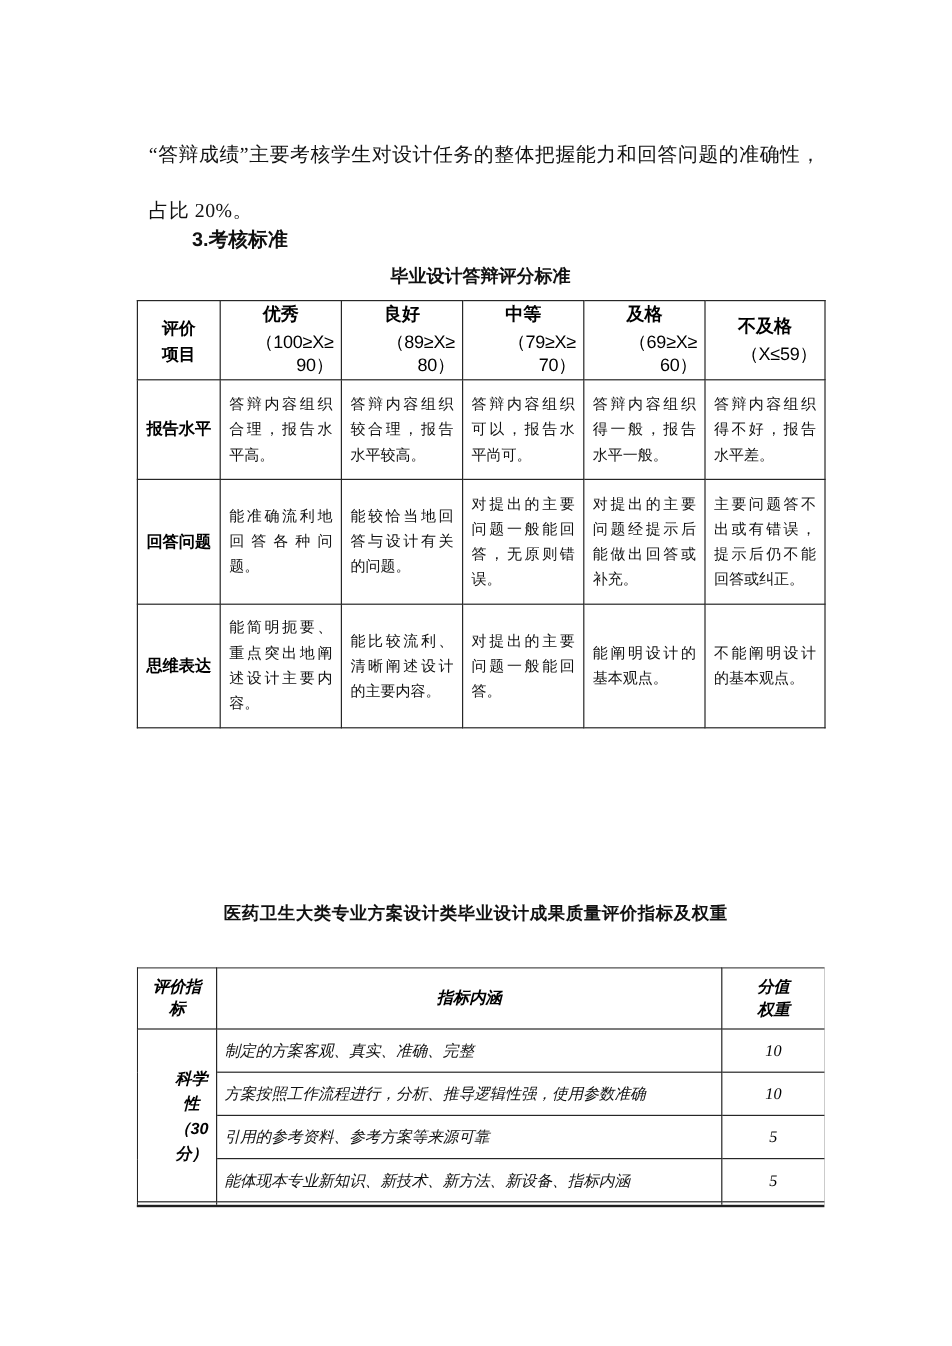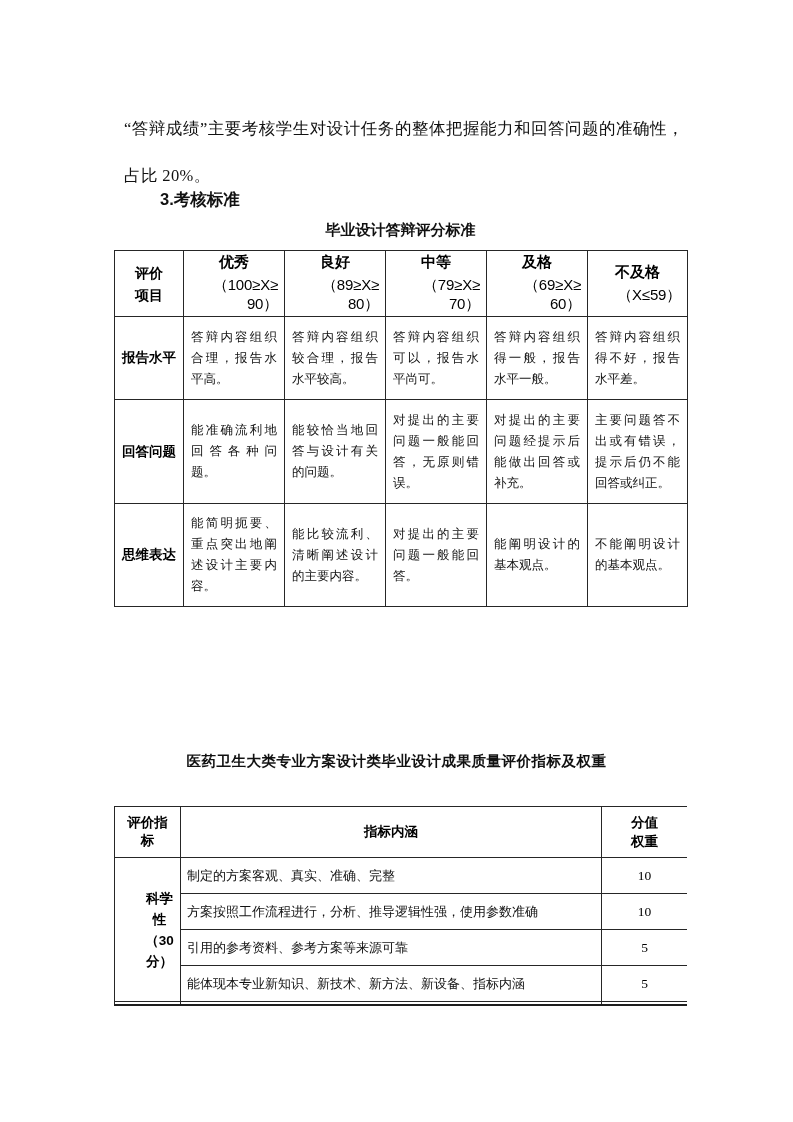--- a/index.html
+++ b/index.html
@@ -30,21 +30,21 @@
   .t1 th { font-weight:bold; }
   .t1 .corner { font-size:14px; line-height:22px; }
   .t1 .grade { font-size:15px; }
   .t1 .range { font-size:15px; font-weight:normal; font-family:Liberation Sans, sans-serif; margin-top:4px; letter-spacing:-0.2px;text-align:right; }
   .t1 .rowlabel { font-size:13.5px; text-align:center; }
   .t1 .cell { font-size:12.5px; line-height:21px; text-align:justify; padding:4px 7px; color:#111; }
   .t1 .hr { height:52px; } .t1 .r1 td { height:74px; } .t1 .r2 td { height:95px; } .t1 .r3 td { height:94px; }
 
   .t2wrap {
     position:absolute; top:806px; left:114px; width:573px; height:198px;
-    overflow:hidden; border-bottom:2px solid #1f1f1f;
+    overflow:hidden; border-bottom:2px solid #1f1f1f;font-style:italic;
   }
   .t2 { width:573px; }
   .t2 th { height:46px; font-size:13.5px; }
   .t2 .score-head { line-height:19px; }
   .t2 .glabel { font-size:13.5px; text-align:center; line-height:21px;padding-left:30px; }
   .t2 .content { font-size:13px; text-align:left; color:#111; }
   .t2 .score { font-size:13.5px; text-align:center; }
   .t2 .r td { height:31px; }
   .t2 .cut td { vertical-align:top; }
   .t2 .cut .glabel { padding-top:4px; line-height:20px; }

